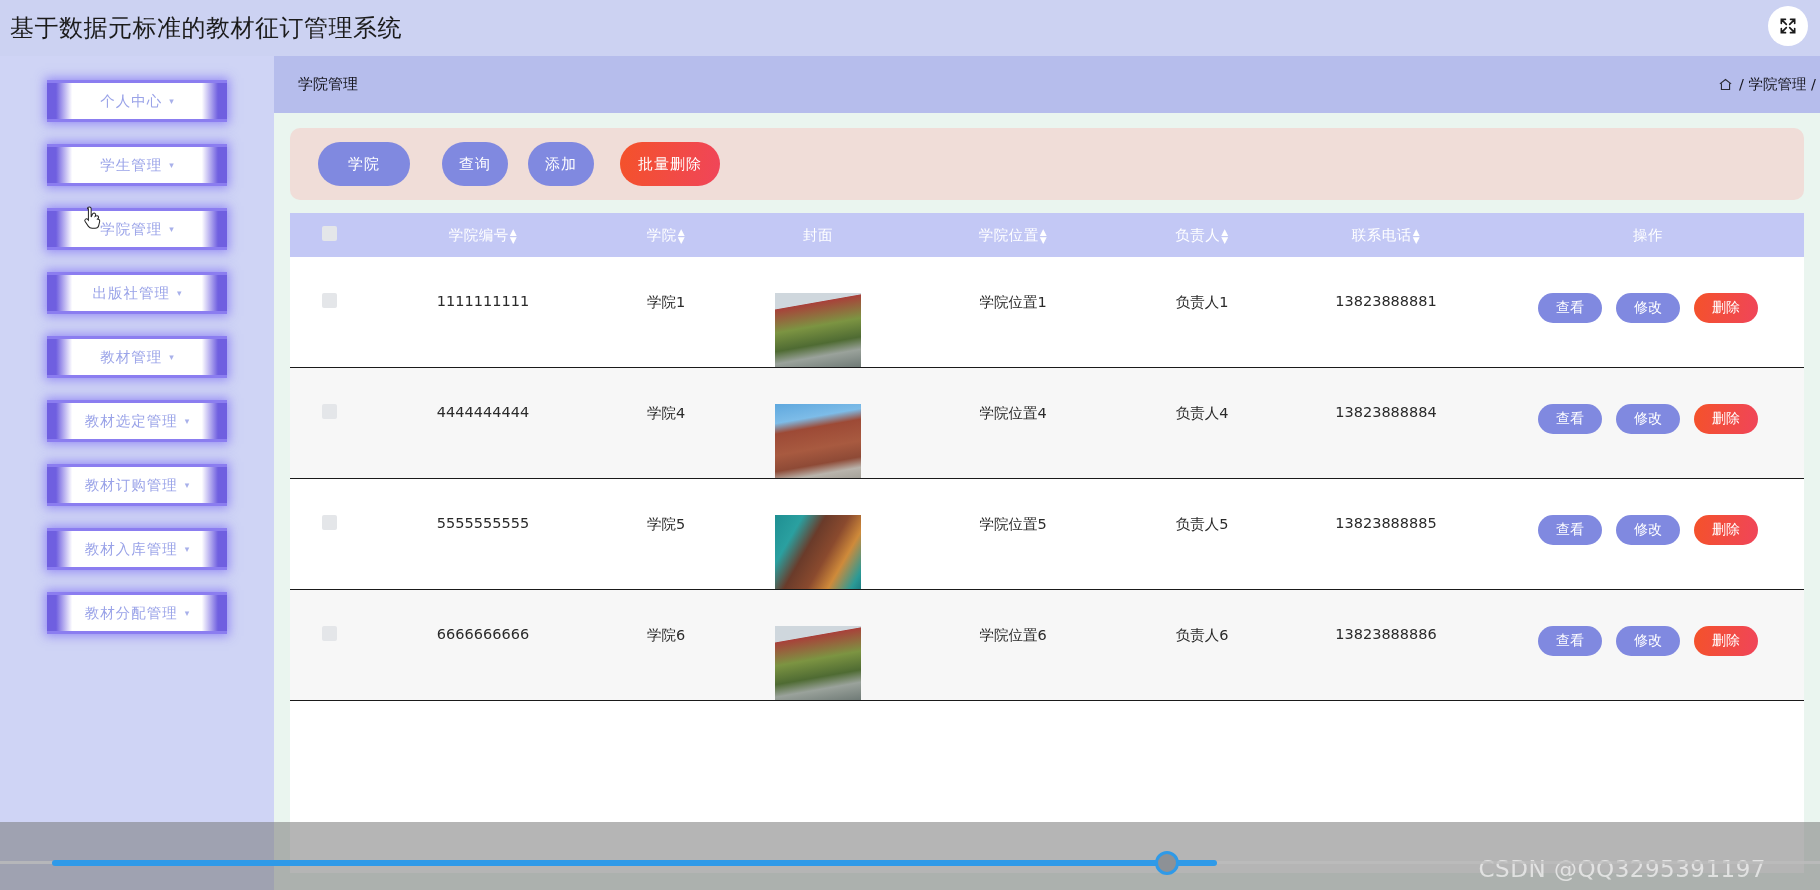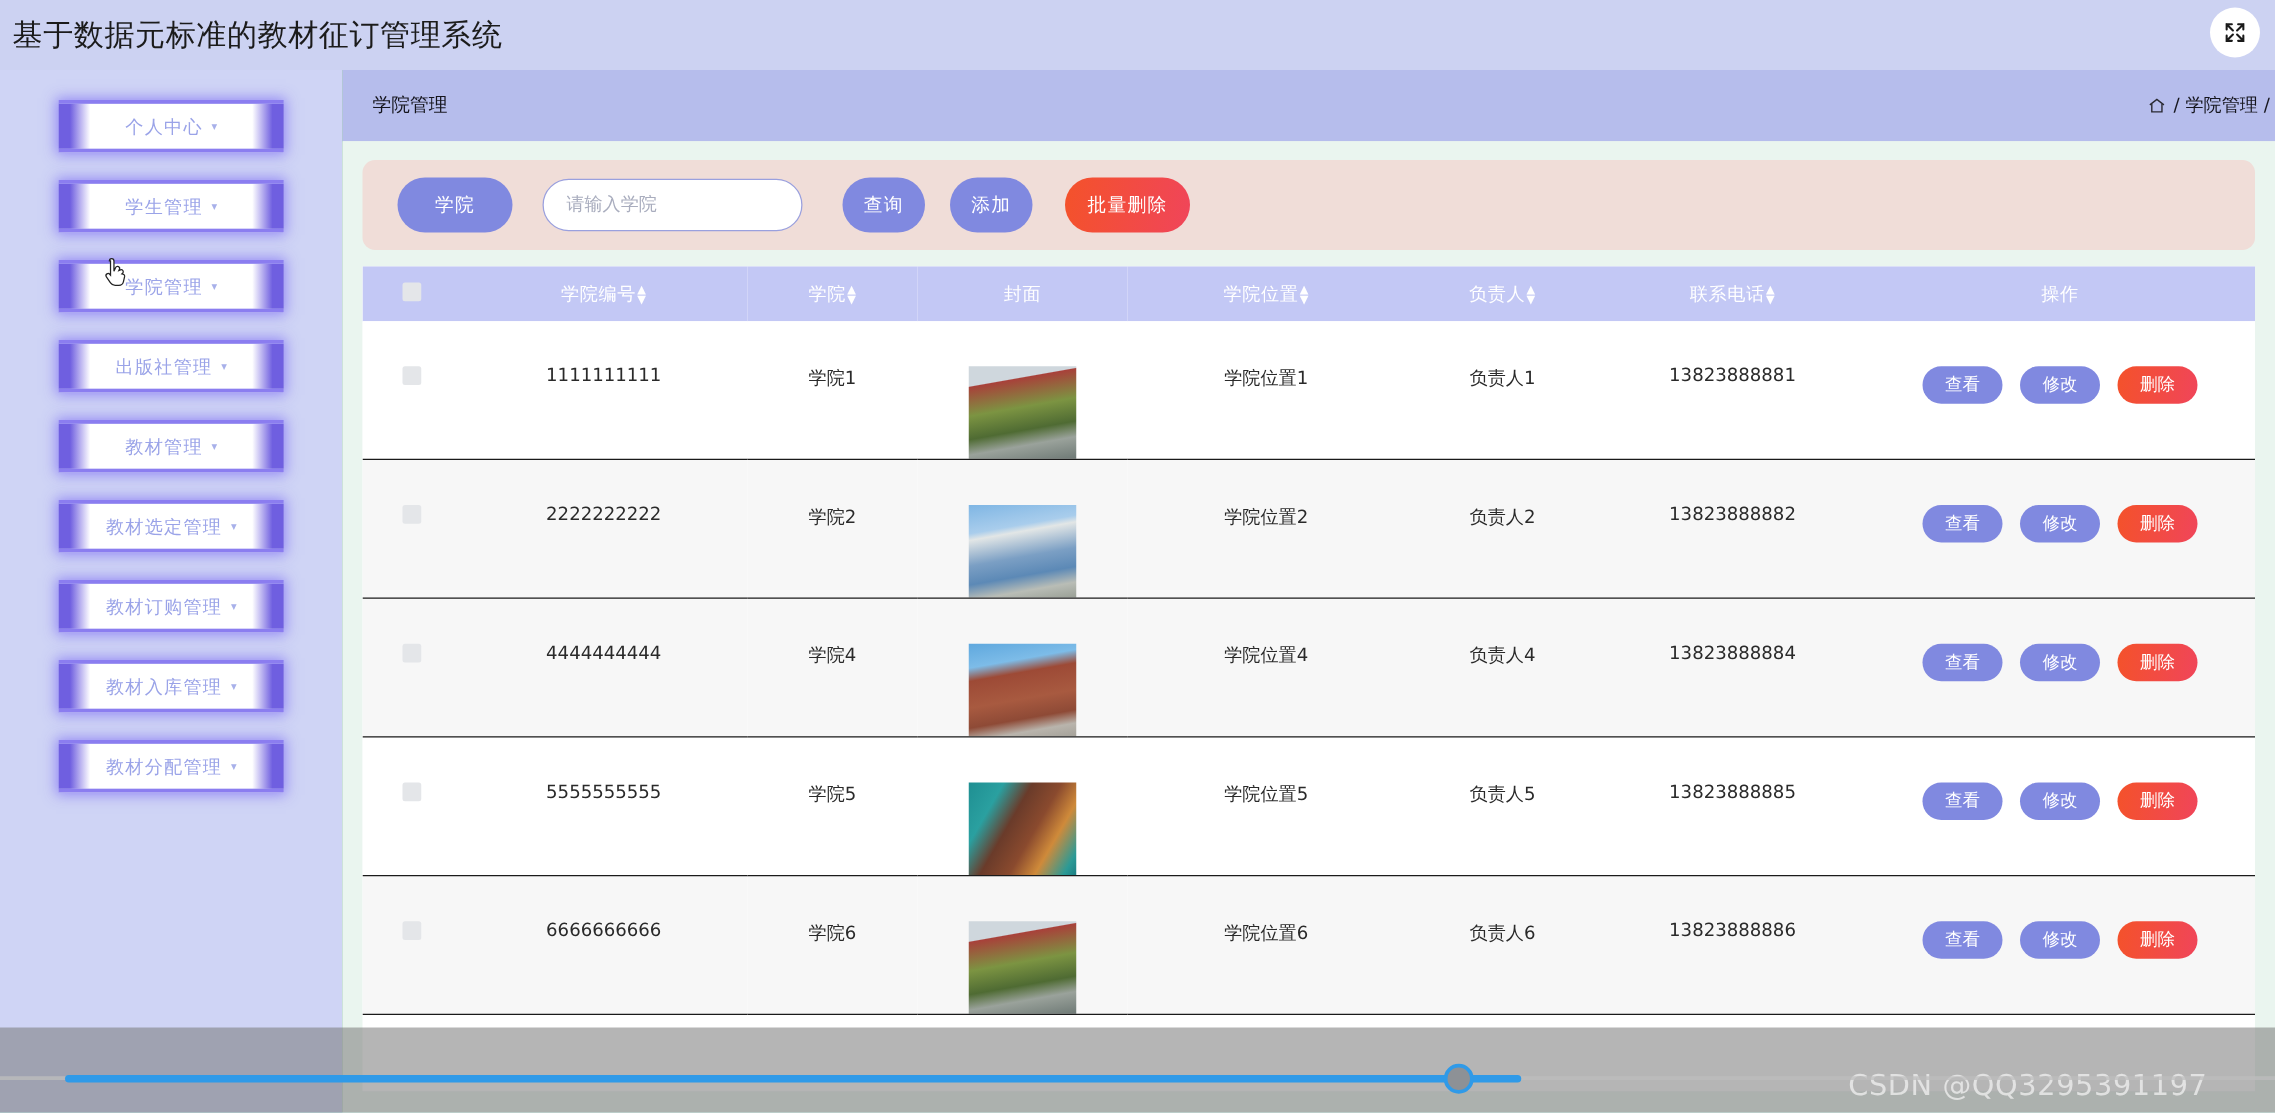--- a/index.html
+++ b/index.html
@@ -248,21 +248,20 @@
             </svg>
           </span>
           <span>/ 学院管理 / 学院列</span>
         </div>
       </div>
 
       <div class="content">
 
         <div class="toolbar">
           <button class="pill pill-blue tb-label">学院</button>
-          <input class="tb-input" type="text" placeholder="请输入学院" style="">
           <button class="pill pill-blue tb-query">查询</button>
           <button class="pill pill-blue tb-add">添加</button>
           <button class="pill pill-red tb-batch">批量删除</button>
         </div>
 
         <div class="table-area">
           <table class="grid">
             <colgroup>
               <col style="width:78px">
                 <col style="width:230px">
@@ -299,97 +298,79 @@
                 <td>13823888881</td>
                 <td>
                     <div class="act-wrap">
                   <button class="act-btn act-view">查看</button>
                   <button class="act-btn act-edit">修改</button>
                   <button class="act-btn act-del">删除</button>
                 </div>
                   </td>
               </tr>
 
+
+
               <tr class="r-even">
                 <td class="cell-pad"><span class="cbox"></span></td>
-                <td>2222222222</td>
-                <td>学院2</td>
-                <td>
-                    <span class="thumb ph2"></span>
-                  </td>
-                <td>学院位置2</td>
-                <td>负责人2</td>
-                <td>13823888882</td>
+                <td>4444444444</td>
+                <td>学院4</td>
+                <td>
+                    <span class="thumb ph4"></span>
+                  </td>
+                <td>学院位置4</td>
+                <td>负责人4</td>
+                <td>13823888884</td>
                 <td>
                     <div class="act-wrap">
                   <button class="act-btn act-view">查看</button>
                   <button class="act-btn act-edit">修改</button>
                   <button class="act-btn act-del">删除</button>
                 </div>
                   </td>
               </tr>
 
-
-              <tr class="r-even">
+              <tr class="r-odd">
                 <td class="cell-pad"><span class="cbox"></span></td>
-                <td>4444444444</td>
-                <td>学院4</td>
-                <td>
-                    <span class="thumb ph4"></span>
-                  </td>
-                <td>学院位置4</td>
-                <td>负责人4</td>
-                <td>13823888884</td>
+                <td>5555555555</td>
+                <td>学院5</td>
+                <td>
+                    <span class="thumb ph5"></span>
+                  </td>
+                <td>学院位置5</td>
+                <td>负责人5</td>
+                <td>13823888885</td>
                 <td>
                     <div class="act-wrap">
                   <button class="act-btn act-view">查看</button>
                   <button class="act-btn act-edit">修改</button>
                   <button class="act-btn act-del">删除</button>
                 </div>
                   </td>
               </tr>
 
-              <tr class="r-odd">
+              <tr class="r-even">
                 <td class="cell-pad"><span class="cbox"></span></td>
-                <td>5555555555</td>
-                <td>学院5</td>
-                <td>
-                    <span class="thumb ph5"></span>
-                  </td>
-                <td>学院位置5</td>
-                <td>负责人5</td>
-                <td>13823888885</td>
+                <td>6666666666</td>
+                <td>学院6</td>
+                <td>
+                    <span class="thumb ph6"></span>
+                  </td>
+                <td>学院位置6</td>
+                <td>负责人6</td>
+                <td>13823888886</td>
                 <td>
                     <div class="act-wrap">
                   <button class="act-btn act-view">查看</button>
                   <button class="act-btn act-edit">修改</button>
                   <button class="act-btn act-del">删除</button>
                 </div>
                   </td>
               </tr>
 
-              <tr class="r-even">
-                <td class="cell-pad"><span class="cbox"></span></td>
-                <td>6666666666</td>
-                <td>学院6</td>
-                <td>
-                    <span class="thumb ph6"></span>
-                  </td>
-                <td>学院位置6</td>
-                <td>负责人6</td>
-                <td>13823888886</td>
-                <td>
-                    <div class="act-wrap">
-                  <button class="act-btn act-view">查看</button>
-                  <button class="act-btn act-edit">修改</button>
-                  <button class="act-btn act-del">删除</button>
-                </div>
-                  </td>
-              </tr>
-
             </tbody>
           </table>
         </div>
 
       </div>
     </div>
   </div>
 
   <div class="bottom-veil"></div>
   <div class="watermark">CSDN @QQ3295391197</div>

